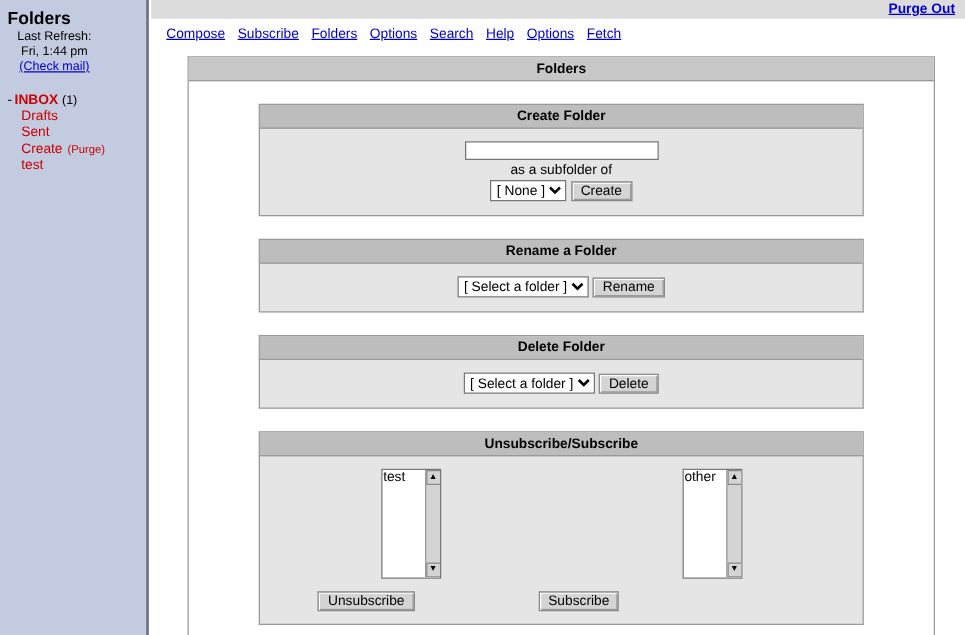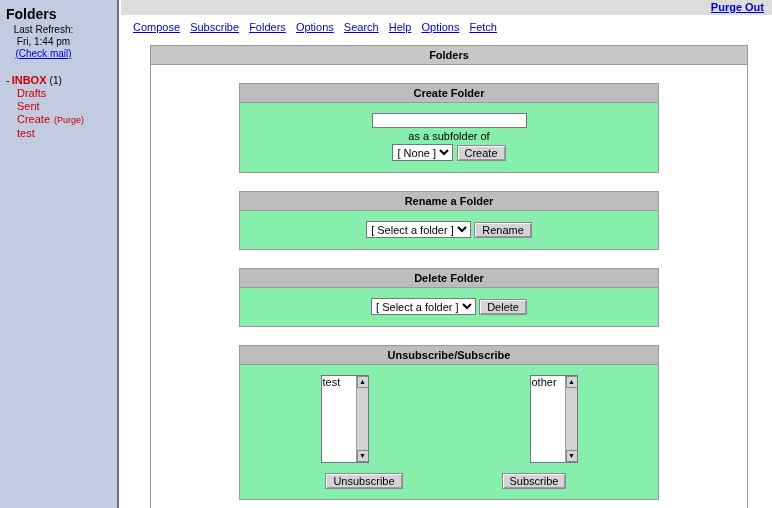--- a/index.html
+++ b/index.html
@@ -126,24 +126,24 @@
   .page-header {
     background: #c7c7c7;
     border-bottom: 1px solid #9a9a9a;
     text-align: center;
     font-weight: bold;
     font-size: 11px;
     padding: 3px 0;
   }
 
   .panel {
-    width: 420px;
+    width: 484px;
     margin: 18px auto 0 auto;
     border: 1px solid #9a9a9a;
-    background: #86efac;
+    background: #e5e5e5;
     box-sizing: border-box;
   }
   .panel-title {
     background: #bdbdbd;
     border-bottom: 1px solid #9a9a9a;
     text-align: center;
     font-weight: bold;
     font-size: 11px;
     padding: 3px 0;
   }
@@ -242,21 +242,21 @@
     font-size: 7px;
     line-height: 10px;
     text-align: center;
     color: #000000;
   }
   .arrow.up { top: 0; }
   .arrow.down { bottom: 0; }
 
   .list-buttons {
     display: flex;
-    justify-content: center;
+    justify-content: flex-start;
     margin-top: 10px;
   }
   .list-buttons .cell {
     width: 170px;
     text-align: center;
   }
 </style>
 </head>
 <body>
 

